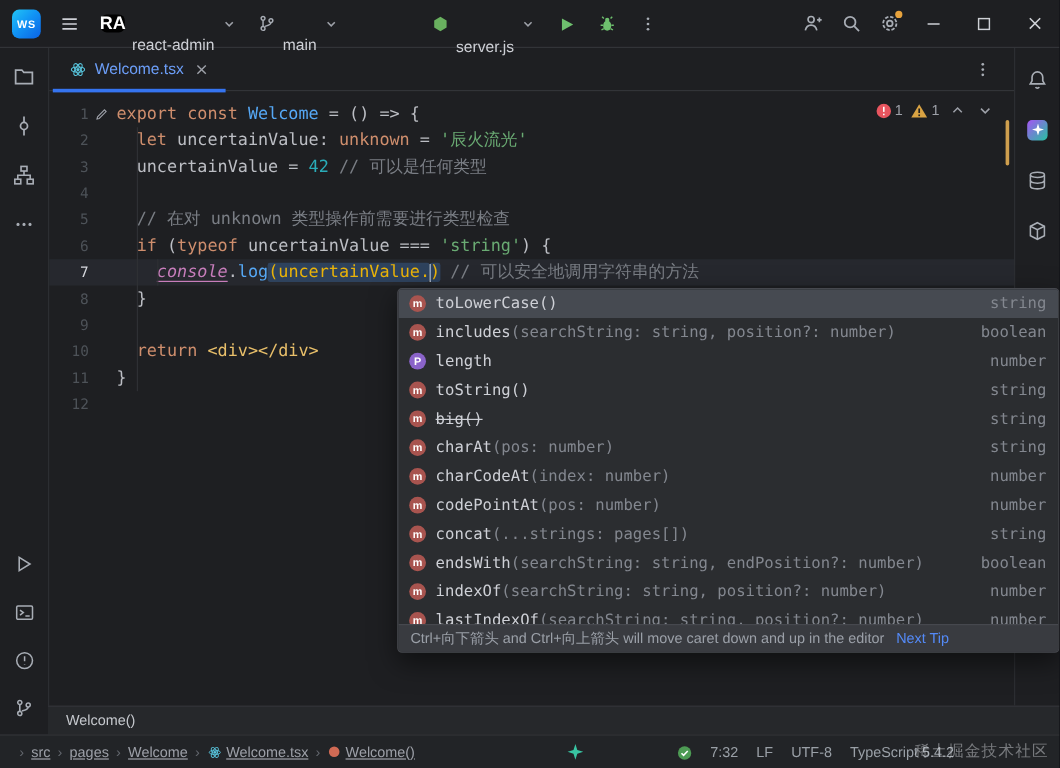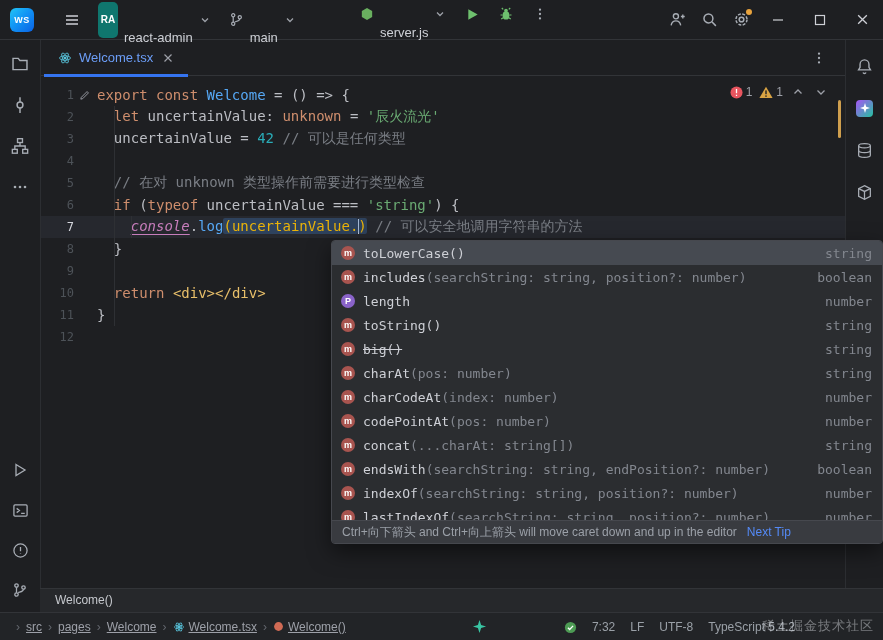--- a/index.html
+++ b/index.html
@@ -6,27 +6,27 @@
   .window{position:relative;width:883px;height:640px;background:#1e1f22;overflow:hidden;
     font-family:"Liberation Sans","DejaVu Sans",sans-serif;color:#bcbec4;}
   svg{display:block}
   button{background:none;border:none;padding:0;margin:0;color:inherit;font:inherit;cursor:default;}
 
   
   .titlebar{position:absolute;left:0;top:0;width:883px;height:40px;background:#1e1f22;
     border-bottom:1px solid #323438;display:flex;align-items:center;padding:0 0 0 10px;box-sizing:border-box;z-index:20;}
   .tb-group{display:flex;align-items:center;gap:2px;}
   .tb-btn{display:flex;align-items:center;gap:6px;height:28px;padding:0 8px;border-radius:6px;}
-  .ws-logo{width:24px;height:24px;border-radius:6px;margin-right:20px;
+  .ws-logo{width:24px;height:24px;border-radius:6px;margin-right:6px;
     background:linear-gradient(135deg,#22c5f5 0%,#1195f5 45%,#0b62e4 100%);
     color:#fff;font-size:9px;font-weight:bold;display:flex;align-items:center;justify-content:center;letter-spacing:.5px;}
-  .avatar{width:20px;height:36px;border-radius:5px;background:#0f766e;color:#fff;font-size:10px;font-weight:bold;
+  .avatar{width:20px;height:15px;border-radius:5px;background:#000000;color:#fff;font-size:15px;font-weight:bold;
     display:flex;align-items:center;justify-content:center;}
   .tb-label{font-size:13px;color:#ced0d6;white-space:nowrap;margin-top:36px;}
-  .tb-run{position:absolute;left:352px;top:0;height:40px;display:flex;align-items:flex-start;gap:2px;}
+  .tb-run{position:absolute;left:352px;top:0;height:40px;display:flex;align-items:center;gap:2px;}
   .tb-right{margin-left:auto;display:flex;align-items:center;gap:0;}
   .icon-btn{width:32px;height:28px;display:flex;align-items:center;justify-content:center;border-radius:6px;position:relative;}
   .win-btn{width:42px;height:40px;display:flex;align-items:center;justify-content:center;}
   .gear-dot{position:absolute;right:5px;top:3px;width:6px;height:6px;border-radius:50%;background:#e8a33d;}
 
   
   .leftstrip{position:absolute;left:0;top:40px;width:40px;height:572px;background:#1e1f22;
     border-right:1px solid #2c2e32;display:flex;flex-direction:column;align-items:center;z-index:10;}
   .strip-top{display:flex;flex-direction:column;gap:13px;padding-top:10px;}
   .strip-bottom{position:absolute;bottom:8px;display:flex;flex-direction:column;gap:12px;}
@@ -458,21 +458,21 @@
         </div>
         <div class="cmp-row">
           <span class="cmp-icon method">m</span>
           <span class="cmp-name">codePointAt</span>
           <span class="cmp-params">(pos: number)</span>
           <span class="cmp-type">number</span>
         </div>
         <div class="cmp-row">
           <span class="cmp-icon method">m</span>
           <span class="cmp-name">concat</span>
-          <span class="cmp-params">(...charAt: string[])</span>
+          <span class="cmp-params">(...strings: pages[])</span>
           <span class="cmp-type">string</span>
         </div>
         <div class="cmp-row">
           <span class="cmp-icon method">m</span>
           <span class="cmp-name">endsWith</span>
           <span class="cmp-params">(searchString: string, endPosition?: number)</span>
           <span class="cmp-type">boolean</span>
         </div>
         <div class="cmp-row">
           <span class="cmp-icon method">m</span>

